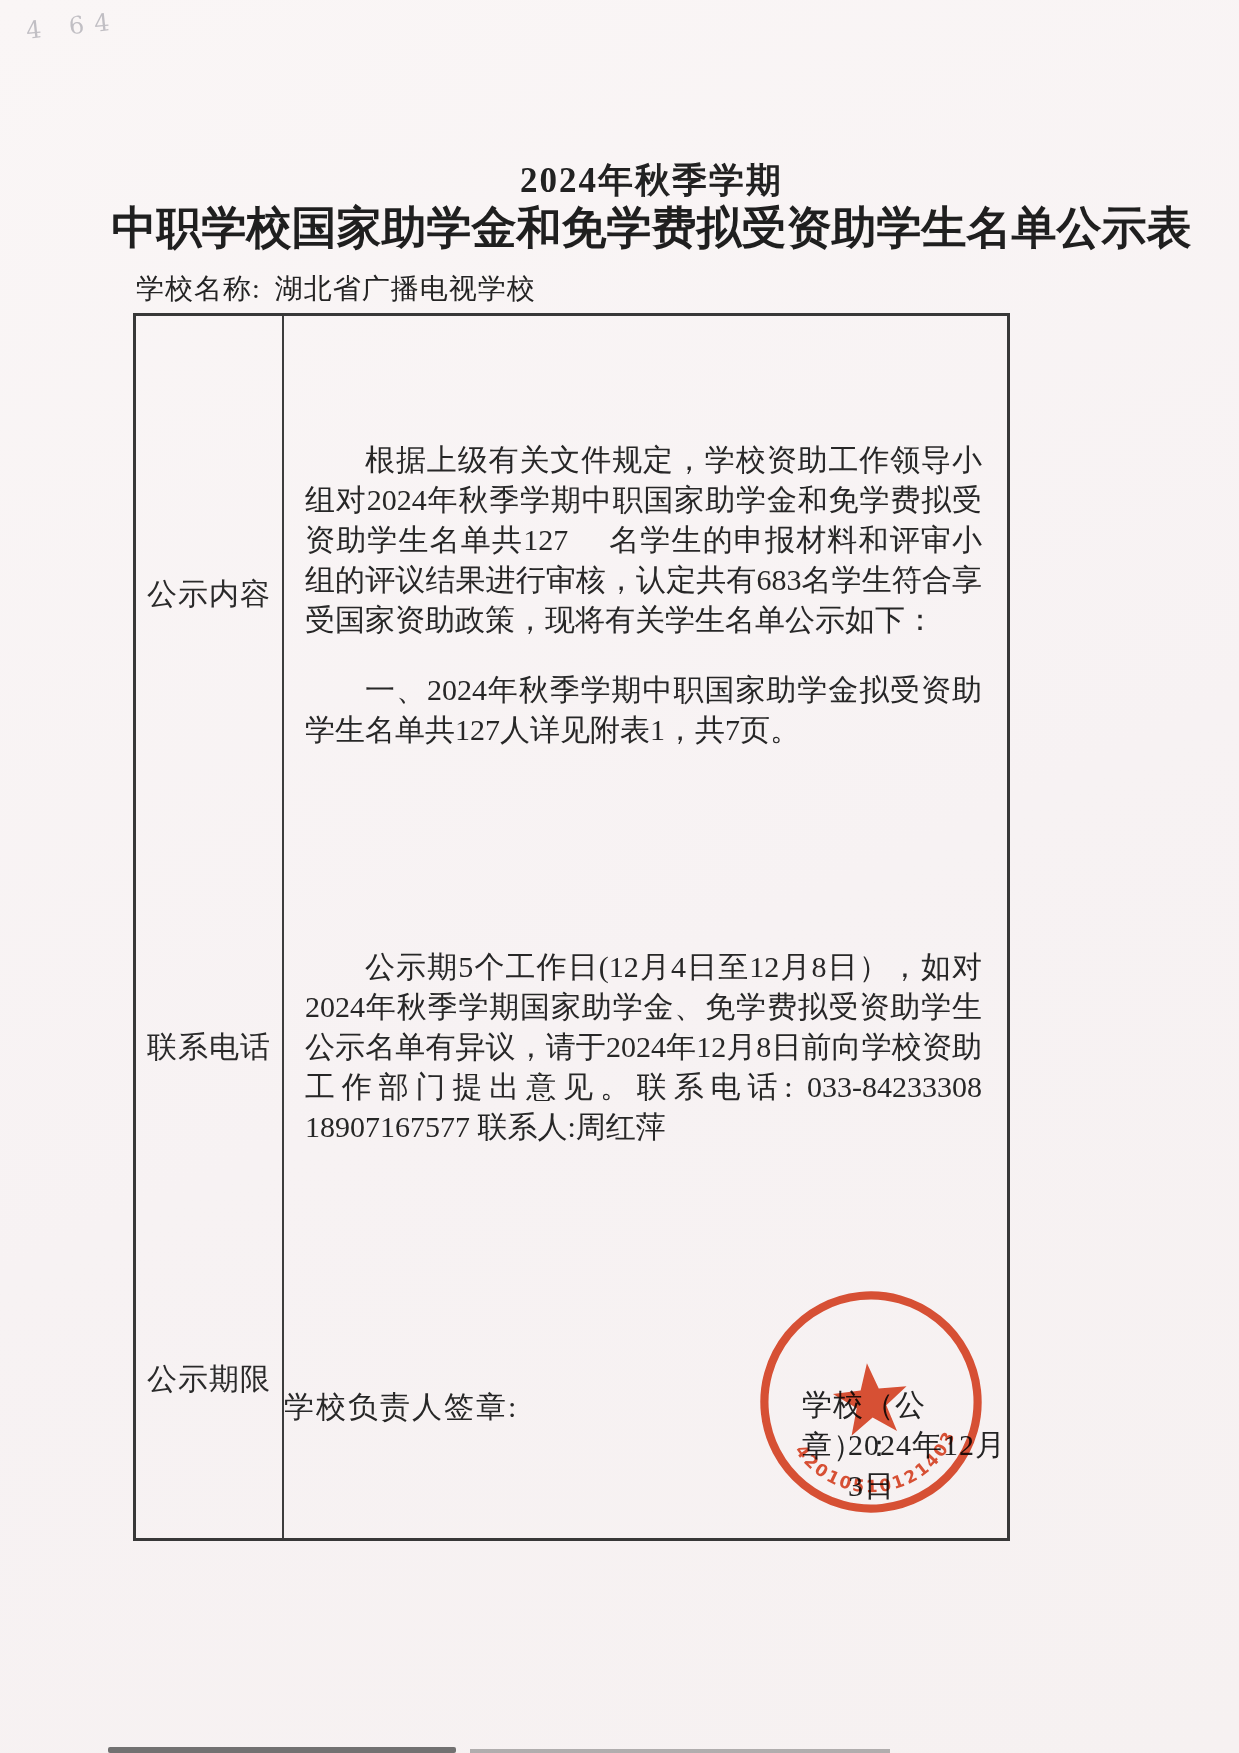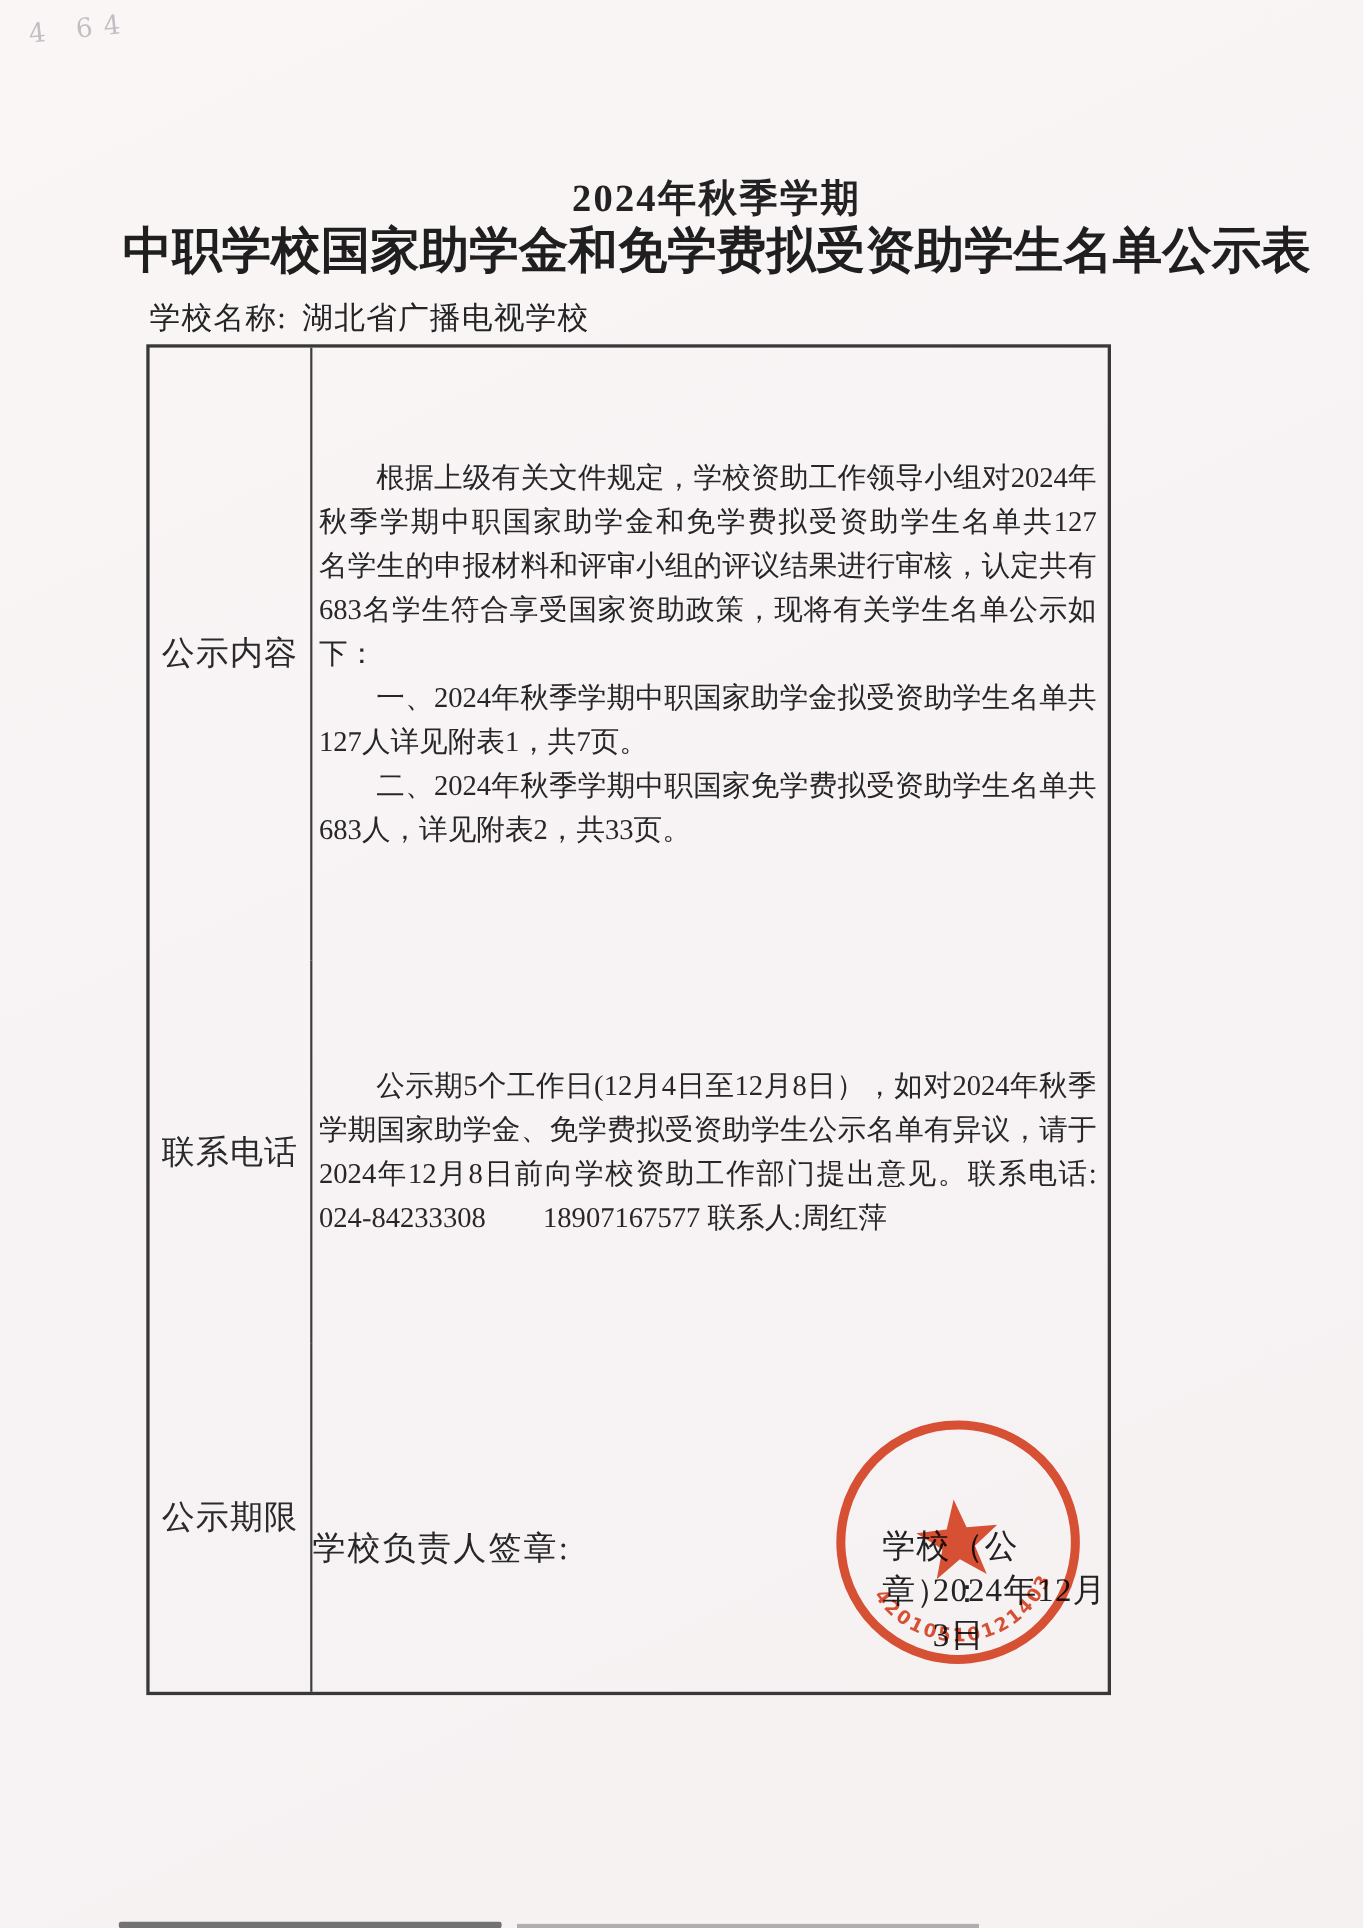--- a/index.html
+++ b/index.html
@@ -54,22 +54,22 @@
     font-size: 30px; color: #2a2a2a; letter-spacing: 1px;
   }
   .content-cell { position: relative; }
   .body-copy {
     position: absolute; inset: 0;
     display: flex; flex-direction: column; justify-content: center;
     padding: 6px 10px 6px 6px;
     box-sizing: border-box;
   }
   .body-copy p {
-    margin: 0;
-    font-size: 26px; line-height: 40px;
+    margin: 15px;
+    font-size: 30px; line-height: 40px;
     text-indent: 2em;
     text-align: justify;
     color: #272727;
   }
   
   .signature-label {
     position: absolute; left: 0; top: 166px;
     font-size: 30px; color: #272727; letter-spacing: 2px;
   }
   .seal-label {
@@ -116,28 +116,27 @@
     <span>学校名称:</span><span class="school-name">湖北省广播电视学校</span>
   </div>
 
   <div class="doc-table">
 
     <div class="cell label-cell row-1">公示内容</div>
     <div class="cell content-cell row-1">
       <div class="body-copy">
         <p>根据上级有关文件规定，学校资助工作领导小组对2024年秋季学期中职国家助学金和免学费拟受资助学生名单共127　 名学生的申报材料和评审小组的评议结果进行审核，认定共有683名学生符合享受国家资助政策，现将有关学生名单公示如下：</p>
         <p>一、2024年秋季学期中职国家助学金拟受资助学生名单共127人详见附表1，共7页。</p>
-        <p>二、2024年秋季学期中职国家免学费拟受资助学生名单共683人，详见附表2，共33页。</p>
       </div>
     </div>
 
     <div class="cell label-cell row-2">联系电话</div>
     <div class="cell content-cell row-2">
       <div class="body-copy">
-        <p>公示期5个工作日(12月4日至12月8日），如对2024年秋季学期国家助学金、免学费拟受资助学生公示名单有异议，请于2024年12月8日前向学校资助工作部门提出意见。联系电话: 024-84233308　　18907167577  联系人:周红萍</p>
+        <p>公示期5个工作日(12月4日至12月8日），如对2024年秋季学期国家助学金、免学费拟受资助学生公示名单有异议，请于2024年12月8日前向学校资助工作部门提出意见。联系电话: 033-84233308　　18907167577  联系人:周红萍</p>
       </div>
     </div>
 
     <div class="cell label-cell row-3">公示期限</div>
     <div class="cell content-cell row-3">
       <div class="signature-label">学校负责人签章:</div>
       <div class="seal-label">学校（公章）：</div>
       <div class="seal-date">2024年12月3日</div>
     </div>
   </div>

